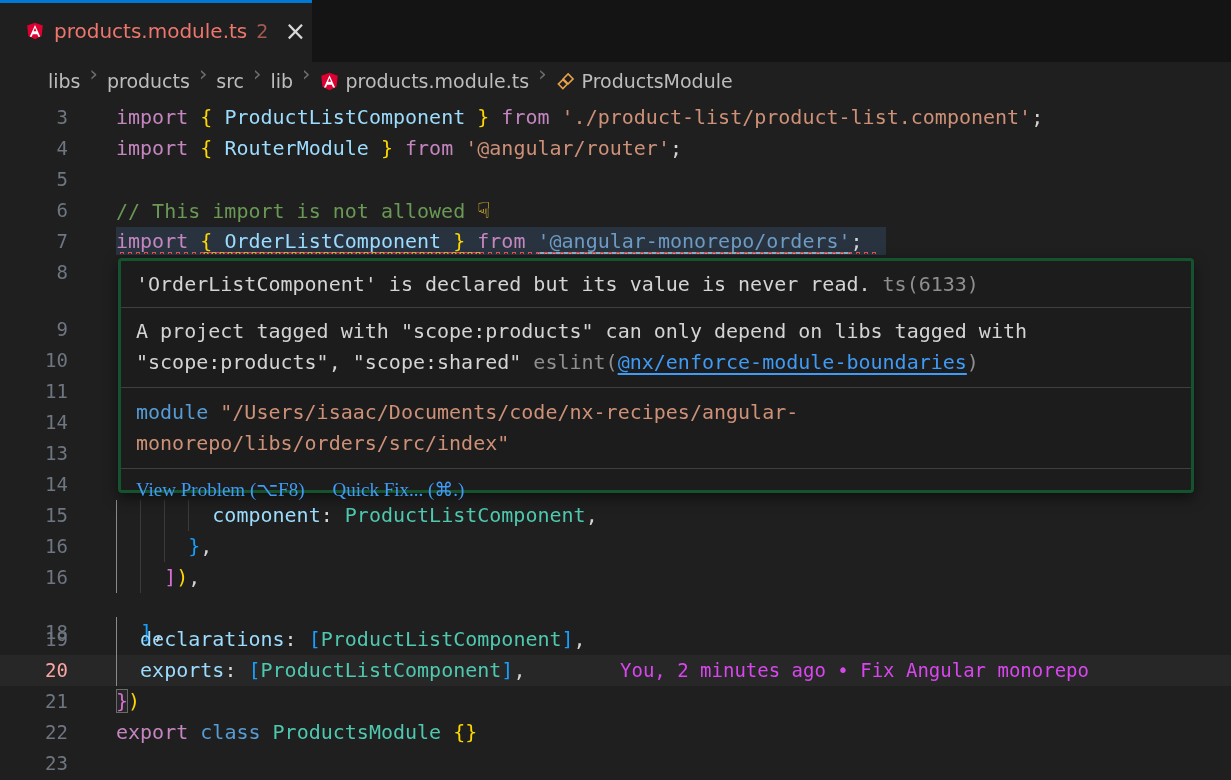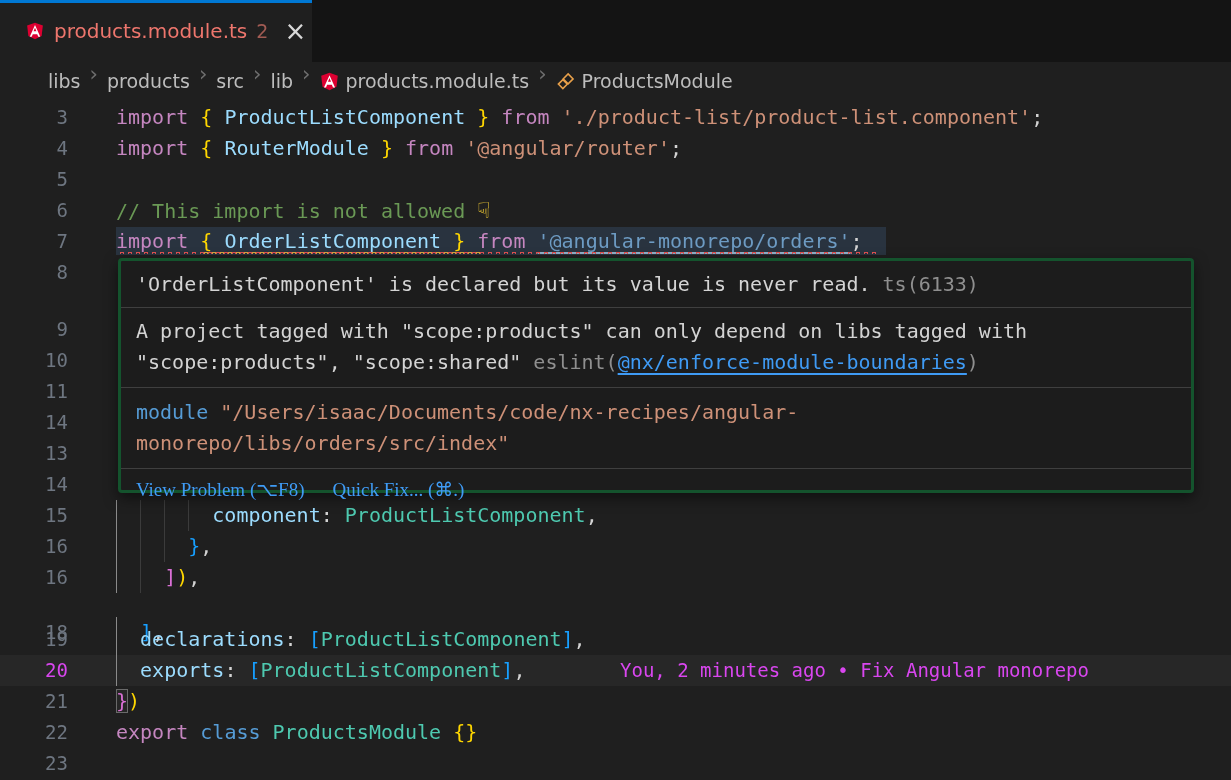--- a/index.html
+++ b/index.html
@@ -19,21 +19,21 @@
        display:flex;padding-left:48px;font-size:19px;color:#bdbdbd;}
   .crumb{display:flex;align-items:center;cursor:pointer;}
   .crumb .ic{width:19px;height:19px;margin-right:7px;}
   .crumb-sep{color:#6e6e6e;font-size:21px;margin:0 9px;padding-bottom:3px;}
   
   .editor{position:absolute;top:100px;left:0;right:0;bottom:0;
        font-family:"DejaVu Sans Mono","Liberation Mono",monospace;font-size:20px;}
   .line{position:absolute;left:0;right:0;height:31px;line-height:31px;white-space:pre;}
   .rowbg{position:absolute;left:0;right:0;top:0;bottom:0;background:rgba(255,255,255,0.04);}
   .num{position:absolute;left:0;width:68px;text-align:right;color:#6e7681;font-size:19px;}
-  .num.cur{color:#d946ef;}
+  .num.cur{color:#fca5a5;}
   .code{position:absolute;left:116px;top:0;}
   .gd{position:absolute;top:0;bottom:0;width:1px;background:#3b3b3b;}
   .gd.act{background:#8a8a8a;}
   
   .tk-kw{color:#C586C0;}  .tk-cls{color:#569CD6;} .tk-type{color:#4EC9B0;}
   .tk-var{color:#9CDCFE;} .tk-str{color:#CE9178;} .tk-cmt{color:#6A9955;}
   .tk-pln{color:#d4d4d4;} .tk-b1{color:#FFD700;}  .tk-b2{color:#DA70D6;}
   .tk-b3{color:#179FFF;}
   .tk-strU{color:#6d9bc3;text-decoration:underline;text-underline-offset:4px;
            text-decoration-color:#8fb0c9;text-decoration-thickness:1.5px;}

